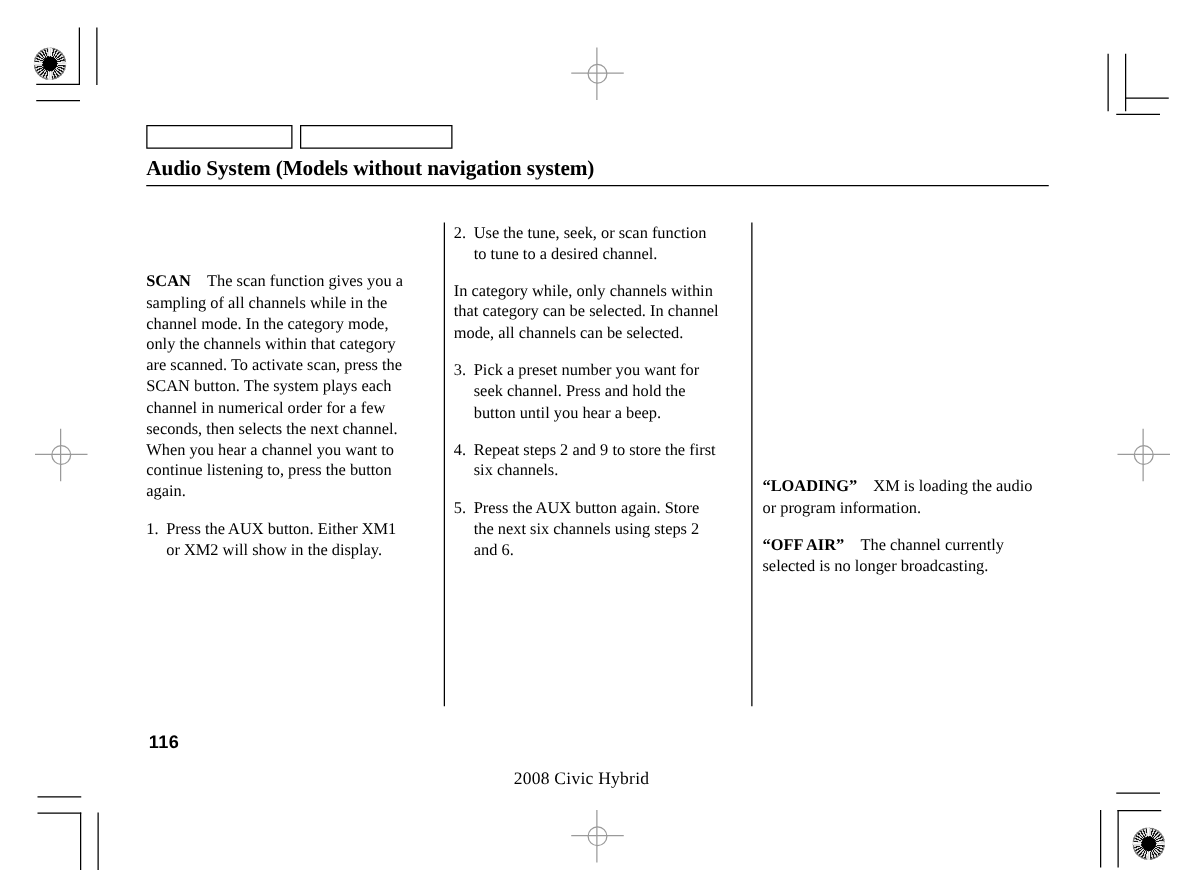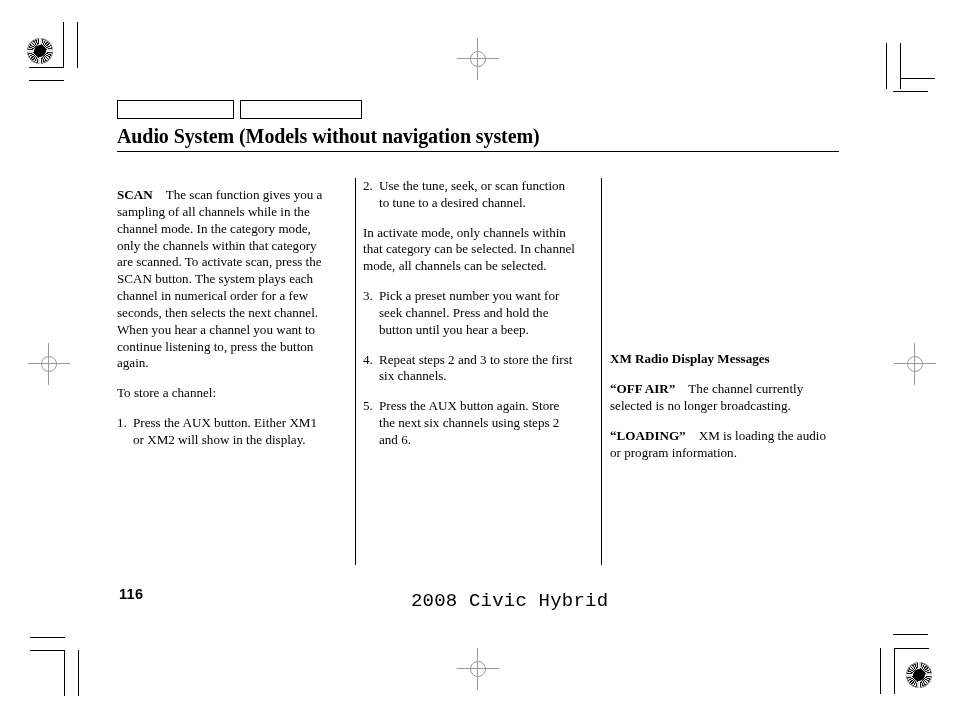--- a/index.html
+++ b/index.html
@@ -80,21 +80,21 @@
     border: 1.6px solid #000;
     height: 17px;
     background: #fff;
   }
   .tab-box.one { width: 115px; }
   .tab-box.two { width: 120px; }
 
   .page-title {
     font-family: "Liberation Serif", serif;
     font-weight: bold;
-    font-size: 20px;
+    font-size: 17px;
     letter-spacing: -0.1px;
     line-height: 1.15;
     margin: 0 0 3px 0;
     white-space: nowrap;
   }
   .title-rule {
     border-top: 1.6px solid #000;
     width: 722px;
     margin-bottom: 0;
   }
@@ -171,23 +171,23 @@
     left: 119px;
     top: 586px;
     font-family: "Liberation Sans", sans-serif;
     font-weight: bold;
     font-size: 14.5px;
     letter-spacing: 0.3px;
   }
   .model-line {
     position: absolute;
     left: 411px;
-    top: 590px;
-    font-family: Liberation Mono, monospace;
-    font-size: 19px;
+    top: 616px;
+    font-family: Liberation Serif, serif;
+    font-size: 14px;
     letter-spacing: 0.2px;
   }
 </style>
 </head>
 <body>
 
 <div>
 
   <div class="mark v" style="left:63px; top:22px; height:46px;"></div>
   <div class="mark h" style="left:29px; top:67px; width:35px;"></div>
@@ -245,59 +245,57 @@
 
   <div class="columns">
 
     <div class="vrule r1"></div>
     <div class="vrule r2"></div>
 
     <div class="col col1">
       <p><span class="lead">SCAN</span><span class="lead-gap"></span><span>The scan function gives you a sampling of all channels while in the channel mode. In the category mode, only the channels within that category are scanned. To activate scan, press the SCAN button. The system plays each channel in numerical order for a few seconds, then selects the next channel. When you hear a channel you want to continue listening to, press the button again.</span></p>
 
 
-      <p>To store a channel:</p>
 
       <div class="numitem">
         <span class="num">1.</span>
         <span class="txt">Press the AUX button. Either XM1 or XM2 will show in the display.</span>
       </div>
     </div>
 
     <div class="col col2">
       <div class="numitem">
         <span class="num">2.</span>
         <span class="txt">Use the tune, seek, or scan function to tune to a desired channel.</span>
       </div>
 
-      <p>In activate mode, only channels within that category can be selected. In channel mode, all channels can be selected.</p>
+      <p>In category while, only channels within that category can be selected. In channel mode, all channels can be selected.</p>
 
       <div class="numitem">
         <span class="num">3.</span>
         <span class="txt">Pick a preset number you want for seek channel. Press and hold the button until you hear a beep.</span>
       </div>
 
       <div class="numitem">
         <span class="num">4.</span>
-        <span class="txt">Repeat steps 2 and 3 to store the first six channels.</span>
+        <span class="txt">Repeat steps 2 and 9 to store the first six channels.</span>
       </div>
 
       <div class="numitem">
         <span class="num">5.</span>
         <span class="txt">Press the AUX button again. Store the next six channels using steps 2 and 6.</span>
       </div>
 
     </div>
 
     <div class="col col3">
-      <div class="subhead">XM Radio Display Messages</div>
+
+      <p><span class="lead">“LOADING”</span><span class="lead-gap"></span><span>XM is loading the audio or program information.</span></p>
 
       <p><span class="lead">“OFF AIR”</span><span class="lead-gap"></span><span>The channel currently selected is no longer broadcasting.</span></p>
-
-      <p><span class="lead">“LOADING”</span><span class="lead-gap"></span><span>XM is loading the audio or program information.</span></p>
 
 
     </div>
 
   </div>
 </div>
 
 <div class="footer">
   <div class="folio">116</div>
   <div class="model-line">2008  Civic  Hybrid</div>

